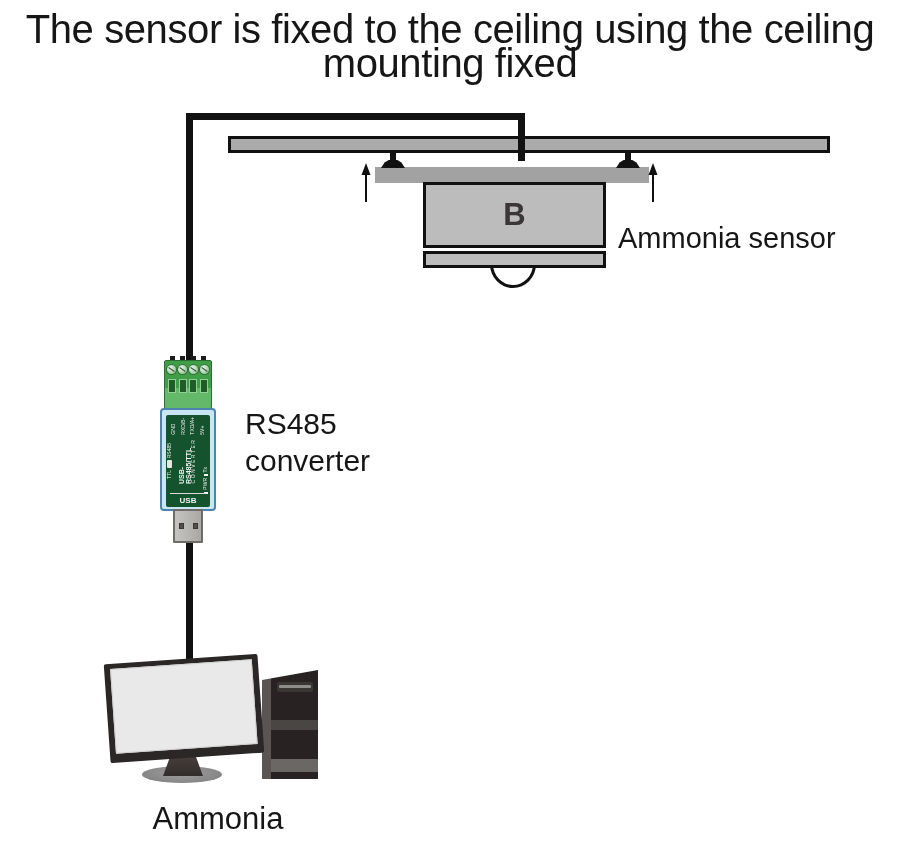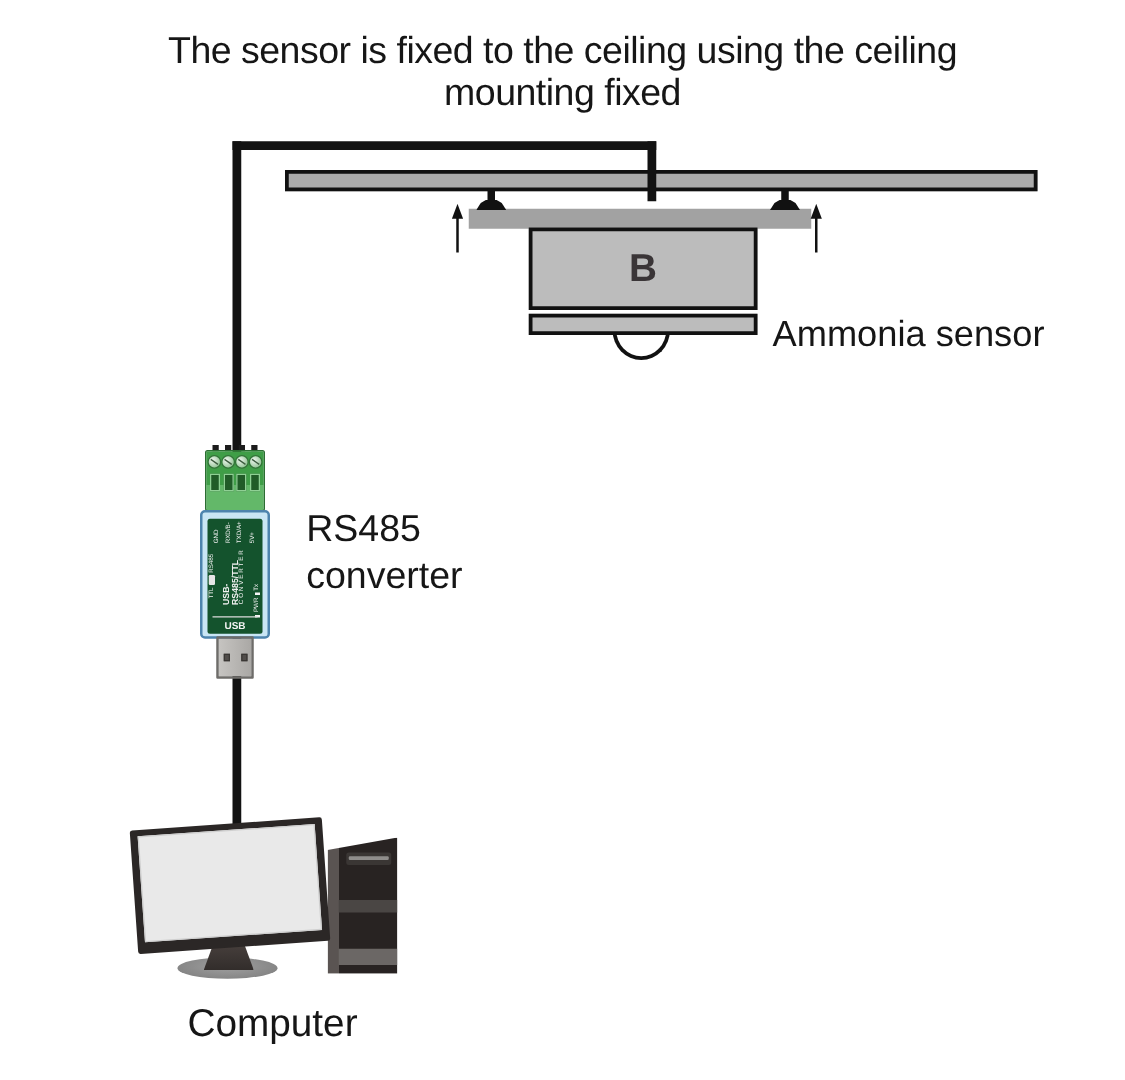--- a/index.html
+++ b/index.html
@@ -1,22 +1,22 @@
 <!DOCTYPE html>
 <html><head>
 <meta charset="utf-8">
 <style>
   html,body{margin:0;padding:0;background:#ffffff;}
   .stage{
     position:relative;width:900px;height:864px;background:#ffffff;overflow:hidden;
     font-family:"Liberation Sans","DejaVu Sans",sans-serif;color:#131313;
   }
   
-  .title{position:absolute;top:24px;left:0;width:900px;text-align:center;
-         font-size:30px;line-height:34px;letter-spacing:-0.4px;color:#161616;}
+  .title{position:absolute;top:12px;left:0;width:900px;text-align:center;
+         font-size:40px;line-height:34px;letter-spacing:-0.4px;color:#161616;}
   
   .cable{position:absolute;background:#121212;}
   .cable-v{left:186px;top:113px;width:7px;height:547px;z-index:1;}
   .cable-h{left:186px;top:113px;width:339px;height:7px;z-index:1;}
   .cable-stub{left:518px;top:113px;width:7px;height:48px;z-index:4;}
   
   .ceiling{position:absolute;left:228px;top:136px;width:602px;height:17px;
            background:#ababab;border:3px solid #111;box-sizing:border-box;z-index:3;}
   .bolt-stem{position:absolute;top:151px;width:6px;height:12px;background:#111;z-index:3;}
   .bolt-stem.l{left:390px;} .bolt-stem.r{left:625px;}
@@ -30,21 +30,21 @@
   .sensor-body{position:absolute;left:423px;top:182px;width:183px;height:66px;
                background:#bcbcbc;border:3px solid #111;box-sizing:border-box;z-index:3;
                display:flex;align-items:center;justify-content:center;}
   .sensor-mark{font-size:31px;font-weight:bold;color:#3a3537;}
   .sensor-strip{position:absolute;left:423px;top:251px;width:183px;height:17px;
                 background:#bcbcbc;border:3px solid #111;box-sizing:border-box;z-index:3;}
   .sensor-dome{position:absolute;left:490px;top:264px;width:46px;height:24px;background:#fff;
                border:3px solid #111;border-top:none;box-sizing:border-box;
                border-radius:0 0 23px 23px / 0 0 24px 24px;z-index:2;}
   .lbl{position:absolute;color:#161616;white-space:nowrap;}
-  .lbl-ammonia{left:618px;top:222px;font-size:29px;margin-top:30px;}
+  .lbl-ammonia{left:618px;top:222px;font-size:29px;}
   .lbl-rs485{left:245px;top:405px;font-size:30px;line-height:37px;}
   .lbl-computer{left:148px;top:801px;width:140px;text-align:center;font-size:31px;}
   
   .converter{position:absolute;left:159px;top:356px;width:58px;height:192px;z-index:5;}
   .ticks{position:absolute;left:5px;top:0;width:48px;display:flex;justify-content:space-evenly;}
   .tick{width:5px;height:5px;background:#1c1c1c;}
   .term-block{position:absolute;left:5px;top:4px;width:48px;height:49px;box-sizing:border-box;
               background:linear-gradient(#3f9e47 0 58%,#63b869 58% 100%);
               border:1px solid #2b6e32;border-radius:2px;}
   .screws{display:flex;justify-content:space-evenly;margin-top:4px;}
@@ -198,15 +198,15 @@
       <div class="drive-slot"></div>
     </div>
     <div class="band1"></div>
     <div class="band2"></div>
   </div>
   <div class="base"></div>
   <div class="stand"></div>
   <div class="monitor">
     <div class="screen"></div>
   </div>
-  <div class="lbl lbl-computer">Computer</div>
+  <div class="lbl lbl-computer">Ammonia</div>
 
 </div>
 
 </body></html>

